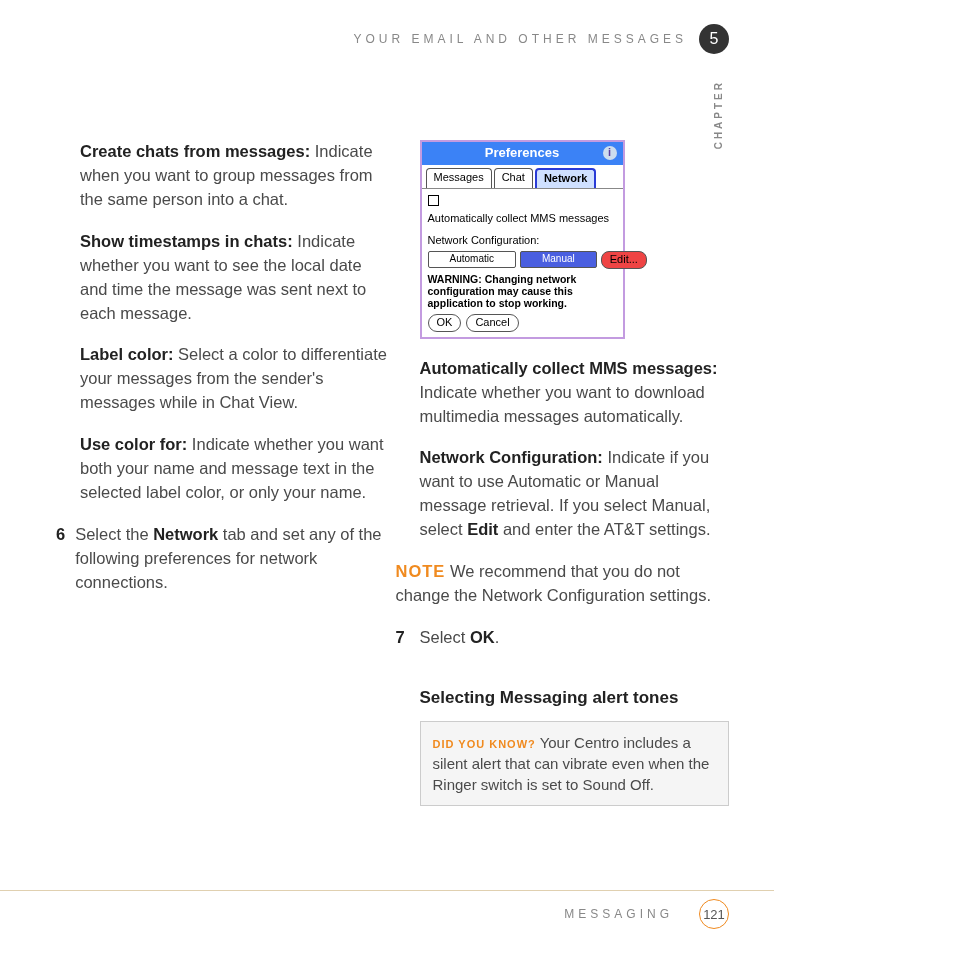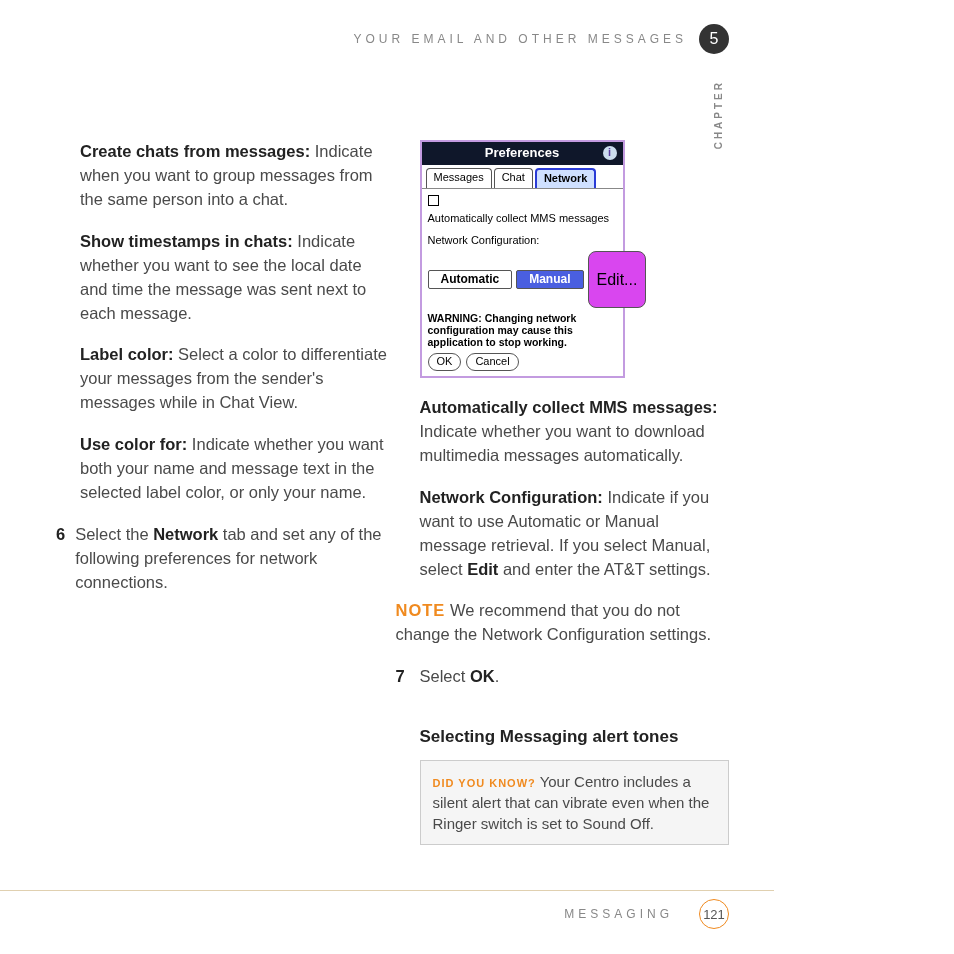--- a/index.html
+++ b/index.html
@@ -21,33 +21,33 @@
 
   .note-label { color: #f08a1f; font-weight: bold; letter-spacing: 1px; }
 
   .subhead { font-weight: bold; color: #222; font-size: 17px; margin-top: 6px; margin-bottom: 10px; }
 
   .tip-box { border: 1px solid #ccc; background: #f5f5f5; padding: 10px 12px; font-size: 15px; line-height: 1.4; margin-top: 6px;}
   .tip-label { color: #f08a1f; font-weight: bold; font-size: 11px; letter-spacing: 1px; }
 
   
   .device { width: 205px; border: 2px solid #c39be0; background: #fff; font-family: Arial, sans-serif; font-size: 11px; margin-bottom: 18px; }
-  .dev-title { background: #0f172a; color: #fff; font-weight: bold; text-align: center; padding: 2px 0; font-size: 13px; display: flex; align-items: center; justify-content: center; position: relative;}
+  .dev-title { background: #3b82f6; color: #fff; font-weight: bold; text-align: center; padding: 2px 0; font-size: 13px; display: flex; align-items: center; justify-content: center; position: relative;}
   .dev-title .info { position:absolute; right:6px; width:14px; height:14px; border-radius:50%; background:#cde; color:#5a3c9e; font-weight:bold; font-size:11px; display:flex; align-items:center; justify-content:center;}
   .dev-tabs { display: flex; gap: 2px; padding: 3px 20px 0 4px; }
   .dev-tab { border: 1px solid #555; border-bottom: none; border-radius: 4px 4px 0 0; padding: 1px 7px; font-size: 11px; background: #fff; color:#000;}
   .dev-tab.active { border: 2px solid #2a3bd6; background: #cfe0ff; color:#000; font-weight:bold; border-bottom:none;}
   .dev-body { border-top: 1px solid #888; padding: 5px 6px; color:#000;}
   .chk-row { display: flex; align-items: flex-start; gap: 5px; margin-bottom: 6px; flex-direction: column;}
   .chk { width: 11px; height: 11px; border: 1px solid #000; margin-top:1px; flex-shrink:0;}
   .net-label { font-size: 11px; margin-top:4px; margin-bottom:2px;}
   .net-row { display: flex; align-items: center; gap: 4px; margin-bottom:4px;}
-  .net-opt { border: 1px solid #555; border-radius: 2px; padding: 0 12px; font-size: 12px; background:#fff;font-weight:bold;}
+  .net-opt { border: 1px solid #555; border-radius: 2px; padding: 0 21px; font-size: 10px; background:#fff;}
   .net-opt.sel { background: #4a5fe0; color: #fff; }
-  .net-edit { border: 1px solid #555; border-radius: 8px; padding: 16px 8px; font-size: 16px; background:#d946ef;}
+  .net-edit { border: 1px solid #555; border-radius: 8px; padding: 0 8px; font-size: 11px; background:#ef4444;}
   .warn { font-size: 10.5px; font-weight: bold; line-height:1.15; margin-bottom:5px;}
   .dev-btns { display:flex; gap:5px;}
   .dev-btn { border: 1px solid #555; border-radius: 9px; padding: 0 8px; font-size: 11px; background:#fff;}
 
   .footer-line { position:absolute; left:0; right:0; bottom:63px; height:1px; background:#e0d0b0;}
   .footer { position: absolute; bottom: 25px; right: 45px; display:flex; align-items:center; gap:26px;}
   .footer-title { letter-spacing: 4px; font-size: 12px; color: #888;}
   .page-num { width:30px; height:30px; border:1.5px solid #f08a1f; border-radius:50%; display:flex; align-items:center; justify-content:center; font-size:13px; color:#555;}
 </style>
 </head>

